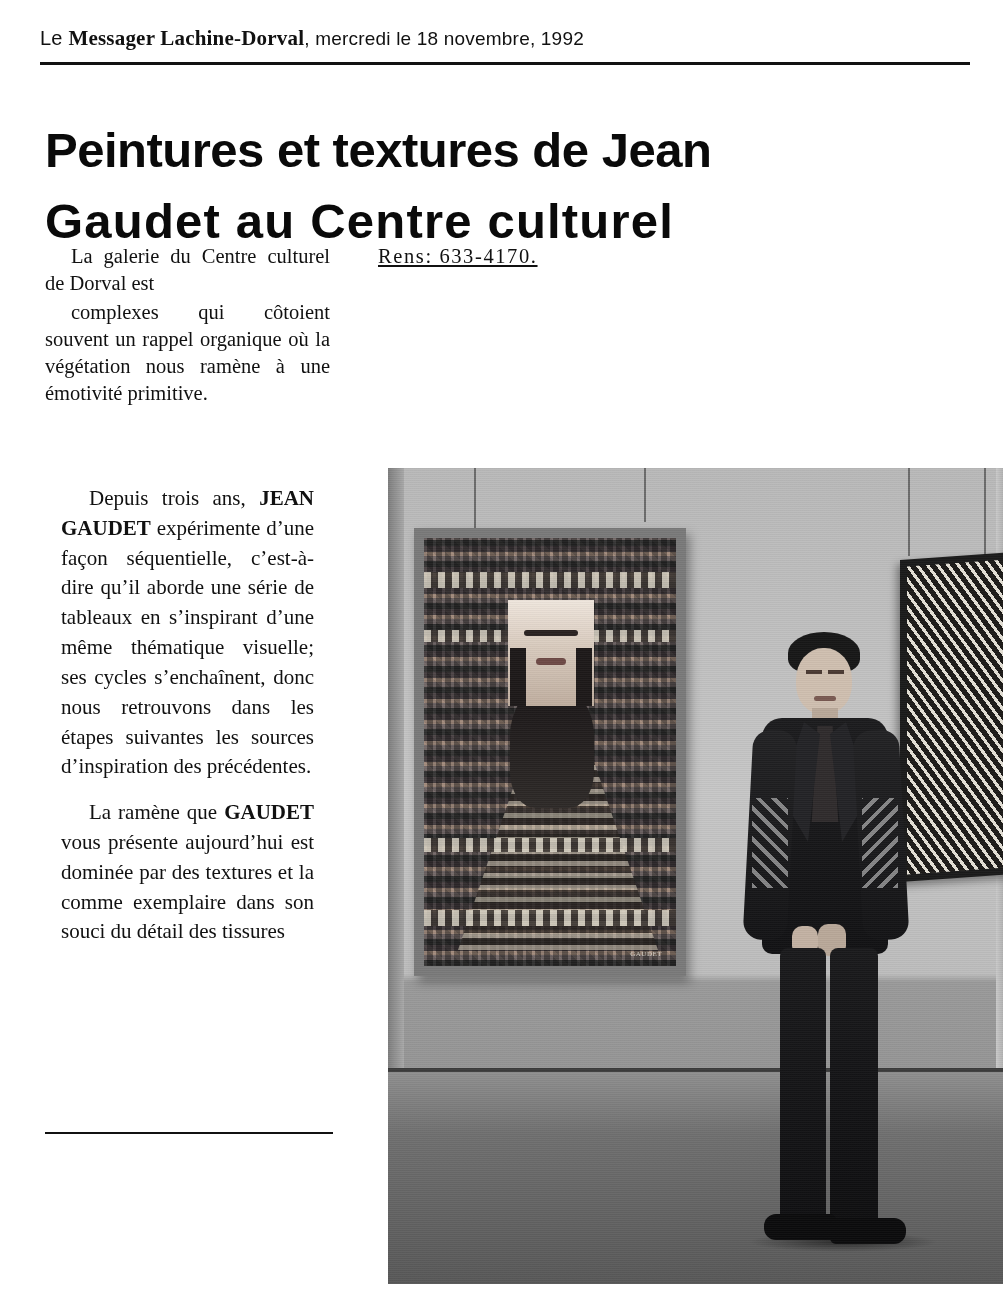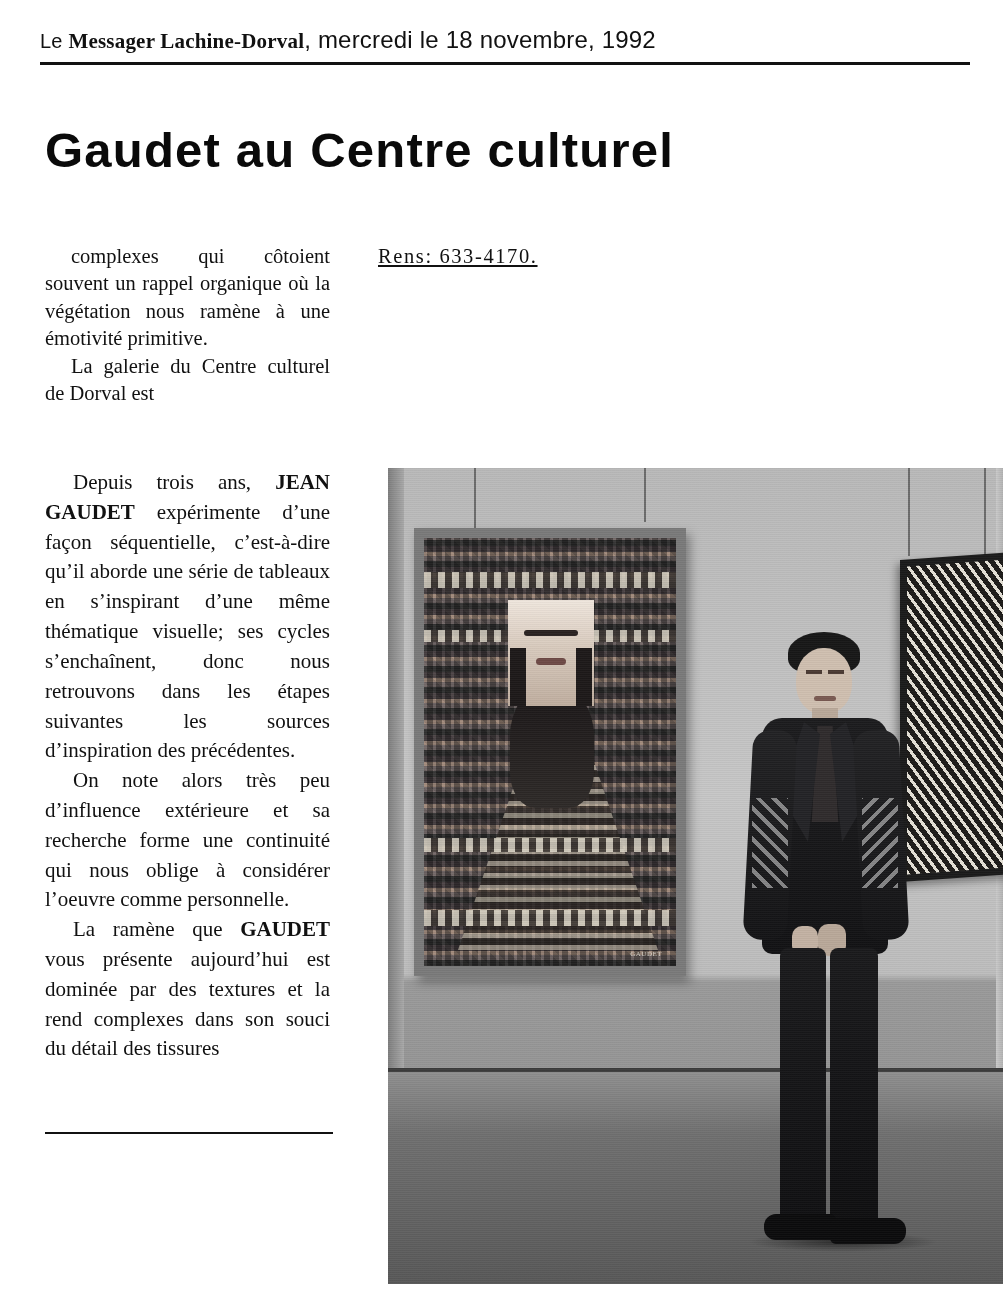--- a/index.html
+++ b/index.html
@@ -34,21 +34,21 @@
     font-size: 21px;
     margin-top: 8px;
   }
   .masthead .le {
     font-family: "Liberation Sans", sans-serif;
     font-size: 20px;
     margin-top: 16px;
   }
   .masthead .date {
     font-family: "Liberation Sans", sans-serif;
-    font-size: 24px;
+    font-size: 19px;
   }
 
   .rule-top {
     position: absolute;
     left: 40px;
     top: 62px;
     width: 930px;
     height: 3px;
     background: #111;
   }
@@ -103,21 +103,21 @@
     position: absolute;
     left: 45px;
     top: 468px;
     width: 285px;
     font-size: 21px;
     line-height: 1.42;
     text-align: justify;
     font-family: "Liberation Serif", serif;
   }
   .body-left p {
-    margin: 0;
+    margin: 16px;
     text-indent: 28px;
   }
   .body-left .bold-name { font-weight: bold; }
   .spaced { letter-spacing: 1.6px; text-decoration: underline; }
 
   .rule-bottom {
     position: absolute;
     left: 45px;
     top: 1132px;
     width: 288px;
@@ -363,37 +363,37 @@
 </head>
 <body>
 
 <div class="masthead">
   <span class="le">Le</span>
   <span class="paper-name">Messager Lachine-Dorval</span><span class="date">, mercredi le 18 novembre, 1992</span>
 </div>
 <div class="rule-top"></div>
 
 <h1 class="headline">
+  <span class="line1">Peintures et textures de Jean</span>
   <span class="line2">Gaudet  au  Centre  culturel</span>
 </h1>
 
 <div class="cols-top">
   <div class="col col-2">
+    <p>La galerie du Centre culturel de Dorval est</p>
     <p>complexes qui côtoient souvent un rappel organique où la végétation nous ramène à une émotivité primitive.</p>
-    <p>La galerie du Centre culturel de Dorval est</p>
   </div>
   <div class="col col-3">
     <p class="spaced">Rens: 633-4170.</p>
   </div>
 </div>
 
 <div class="body-left">
   <p><span>Depuis trois ans, </span><span class="bold-name">JEAN GAUDET</span><span> expérimente d’une façon séquentielle, c’est-à-dire qu’il aborde une série de tableaux en s’inspirant d’une même thématique visuelle; ses cycles s’enchaînent, donc nous retrouvons dans les étapes suivantes les sources d’inspiration des précédentes.</span></p>
-  <p>On note alors très peu d’influence extérieure et sa recherche forme une continuité qui nous oblige à considérer l’oeuvre comme personnelle.</p>
-  <p><span>La ramène que </span><span class="bold-name">GAUDET</span><span> vous présente aujourd’hui est dominée par des textures et la rend complexes dans son souci du détail des tissures</span></p>
+  <p><span>La ramène que </span><span class="bold-name">GAUDET</span><span> vous présente aujourd’hui est dominée par des textures et la comme exemplaire dans son souci du détail des tissures</span></p>
 </div>
 <div class="rule-bottom"></div>
 
 <figure class="photo">
   <div class="gallery-wall"></div>
   <div class="wall-edge"></div>
   <div class="wall-corner"></div>
   <div class="baseboard"></div>
   <div class="floor-seam"></div>
   <div class="floor"></div>

